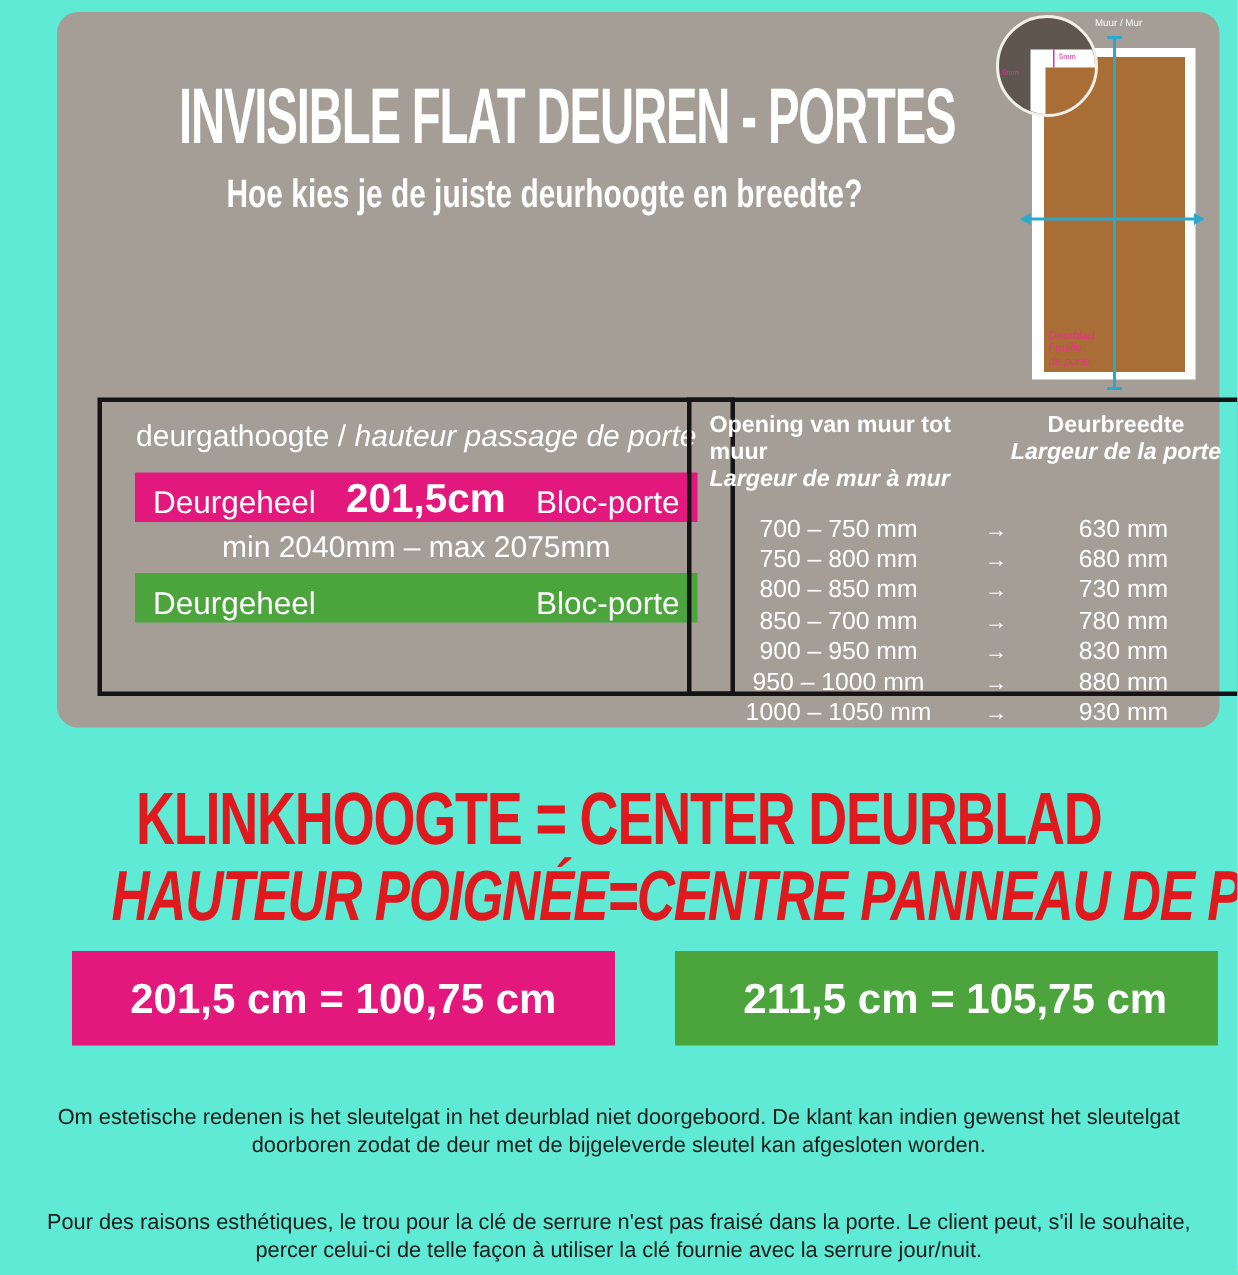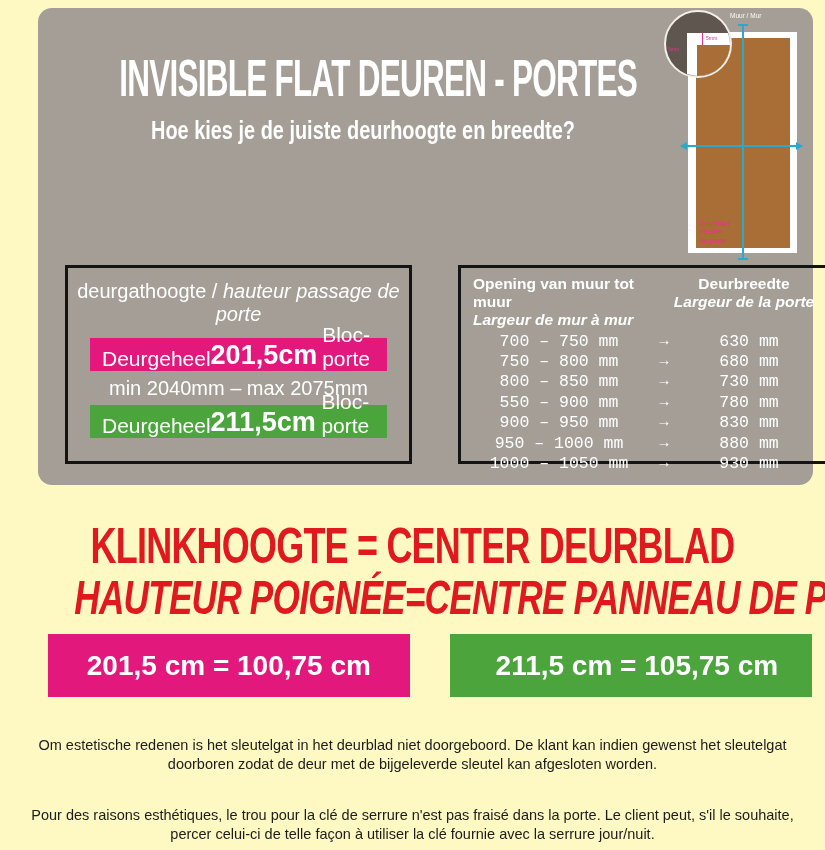--- a/index.html
+++ b/index.html
@@ -1,17 +1,17 @@
 <!DOCTYPE html>
 <html><head>
 <meta charset="utf-8">
 <style>
   * { margin:0; padding:0; box-sizing:border-box; }
   body { background:#ffffff; font-family:"Liberation Sans", sans-serif; }
-  .page { position:relative; width:825px; height:850px; background:#fef9c3; overflow:hidden; }
+  .page { position:relative; width:825px; height:850px; background:#5eead4; overflow:hidden; }
 
   
   .panel { position:absolute; left:38px; top:8px; width:775px; height:477px;
            background:#a49e96; border-radius:14px; }
 
   .cond { display:block; white-space:nowrap; transform-origin:center; }
 
   .title-wrap { position:absolute; left:0; top:46px; width:650px; text-align:center; color:#fff; }
   .main-title { font-size:42px; font-weight:800; letter-spacing:-1px; transform:scale(0.75,1.25); }
   .subtitle-nl { position:absolute; left:0; top:108px; width:650px; text-align:center; color:#fff;
@@ -36,41 +36,41 @@
   .arr.right { right:-1px; border-left:7px solid #2aa9cd; }
   .detail-circle { position:absolute; left:-24px; top:-22px; width:68px; height:68px; border-radius:50%;
                    background:#5f574f; border:2px solid #f2efe7; overflow:hidden; z-index:3; }
   .dc-frame { position:absolute; left:21px; top:21px; width:60px; height:60px; background:#fff; }
   .dc-door { position:absolute; left:31px; top:33px; width:50px; height:50px; background:#a86e35; }
   .dc-tick { position:absolute; left:36px; top:21px; width:1px; height:12px; background:#e8328c; }
   .dc-label-top { position:absolute; left:40px; top:23px; font-size:5px; color:#e8328c; }
   .dc-label-left { position:absolute; left:2px; top:34px; width:18px; font-size:5px; line-height:6px; color:#e8328c; }
 
   
-  .height-box { position:absolute; left:27px; top:257px; width:347px; height:199px;
+  .height-box { position:absolute; left:27px; top:257px; width:425px; height:199px;
                 border:3px solid #141414; padding:12px 0 0 0; text-align:center; color:#fff; }
   .hb-header { font-size:20px; margin-bottom:12px; }
   .hb-header .fr { font-style:italic; }
   .hb-bar { display:flex; justify-content:space-between; align-items:flex-end;
             margin:0 22px; height:33px; padding:0 12px; }
   .hb-bar.pink { background:#e3187c; }
   .hb-bar.green { background:#4ba53c; }
   .hb-bar .lbl { font-size:21px; }
   .hb-bar .val { font-size:27px; font-weight:bold; }
   .hb-range { font-size:20px; line-height:20px; margin:7px 0 7px 0; }
 
   
   .width-box { position:absolute; left:420px; top:257px; width:370px; height:199px;
                border:3px solid #141414; padding:7px 10px 15px 12px; color:#fff; }
   .wt-header { display:flex; }
   .wt-h1 { width:200px; text-align:left; }
   .wt-h2 { flex:1; text-align:center; }
   .wt-header .b { display:block; font-size:15.5px; font-weight:bold; line-height:18px; }
   .wt-header .i { display:block; font-size:15.5px; font-weight:bold; font-style:italic; line-height:18px; }
-  .wt-rows { margin-top:2px;font-family:Liberation Mono, monospace; }
+  .wt-rows { margin-top:14px; }
   .wt-row { display:flex; align-items:center; height:20.4px; font-size:16.5px; }
   .wt-c1 { width:172px; text-align:center; }
   .wt-arr { width:38px; text-align:center; font-size:15px; }
   .wt-c2 { flex:1; text-align:center; }
 
   
   .banner { position:absolute; left:0; top:520px; width:825px; text-align:center; color:#e0191f; }
   .banner-l1 { font-size:45px; font-weight:800; letter-spacing:-1px; transform:scale(0.80,1.10); }
   .banner-l2 { font-size:43px; font-weight:800; font-style:italic; letter-spacing:-1px;
                transform:scale(0.82,1.10); margin-top:2px; }
@@ -136,21 +136,20 @@
 
       <div class="hb-bar pink">
         <span class="lbl">Deurgeheel</span>
         <span class="val">201,5cm</span>
         <span class="lbl">Bloc-porte</span>
       </div>
       <div class="hb-range">min 2040mm – max 2075mm</div>
 
       <div class="hb-bar green">
         <span class="lbl">Deurgeheel</span>
-        <span class="val">211,5cm</span>
         <span class="lbl">Bloc-porte</span>
       </div>
     </div>
 
     <div class="width-box">
       <div class="wt-header">
         <div class="wt-h1">
           <span class="b">Opening van muur tot muur</span>
           <span class="i">Largeur de mur à mur</span>
         </div>
@@ -169,21 +168,21 @@
           <span class="wt-c1">750 – 800 mm</span>
           <span class="wt-arr">→</span>
           <span class="wt-c2">680 mm</span>
         </div>
         <div class="wt-row">
           <span class="wt-c1">800 – 850 mm</span>
           <span class="wt-arr">→</span>
           <span class="wt-c2">730 mm</span>
         </div>
         <div class="wt-row">
-          <span class="wt-c1">550 – 900 mm</span>
+          <span class="wt-c1">850 – 700 mm</span>
           <span class="wt-arr">→</span>
           <span class="wt-c2">780 mm</span>
         </div>
         <div class="wt-row">
           <span class="wt-c1">900 – 950 mm</span>
           <span class="wt-arr">→</span>
           <span class="wt-c2">830 mm</span>
         </div>
         <div class="wt-row">
           <span class="wt-c1">950 – 1000 mm</span>

